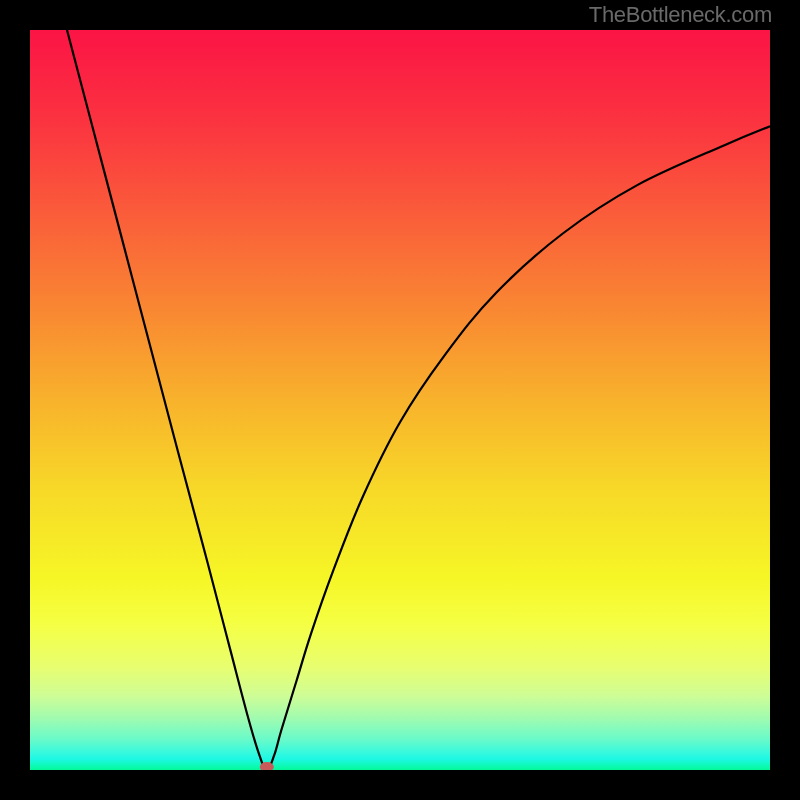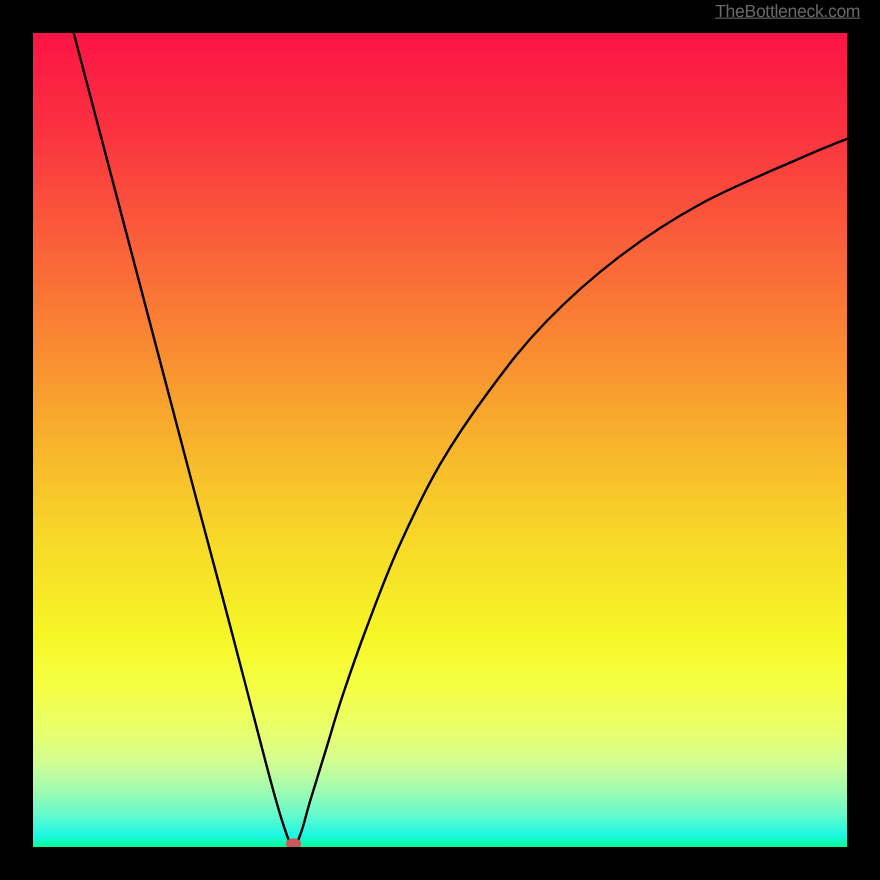--- a/index.html
+++ b/index.html
@@ -7,26 +7,25 @@
     width: 800px;
     height: 800px;
     background: #000000;
     position: relative;
     font-family: Arial, Helvetica, sans-serif;
     overflow: hidden;
   }
   .watermark {
     position: absolute;
     top: 2px;
-    right: 18px;
-    font-size: 16px;
+    right: 28px;
+    font-size: 22px;
     font-weight: 500;
     color: #696969;
     letter-spacing: -0.3px;
-    text-decoration: underline;
   }
   .plot-area {
     position: absolute;
     left: 30px;
     top: 30px;
     width: 740px;
     height: 740px;
   }
   .gradient-bg {
     position: absolute;

